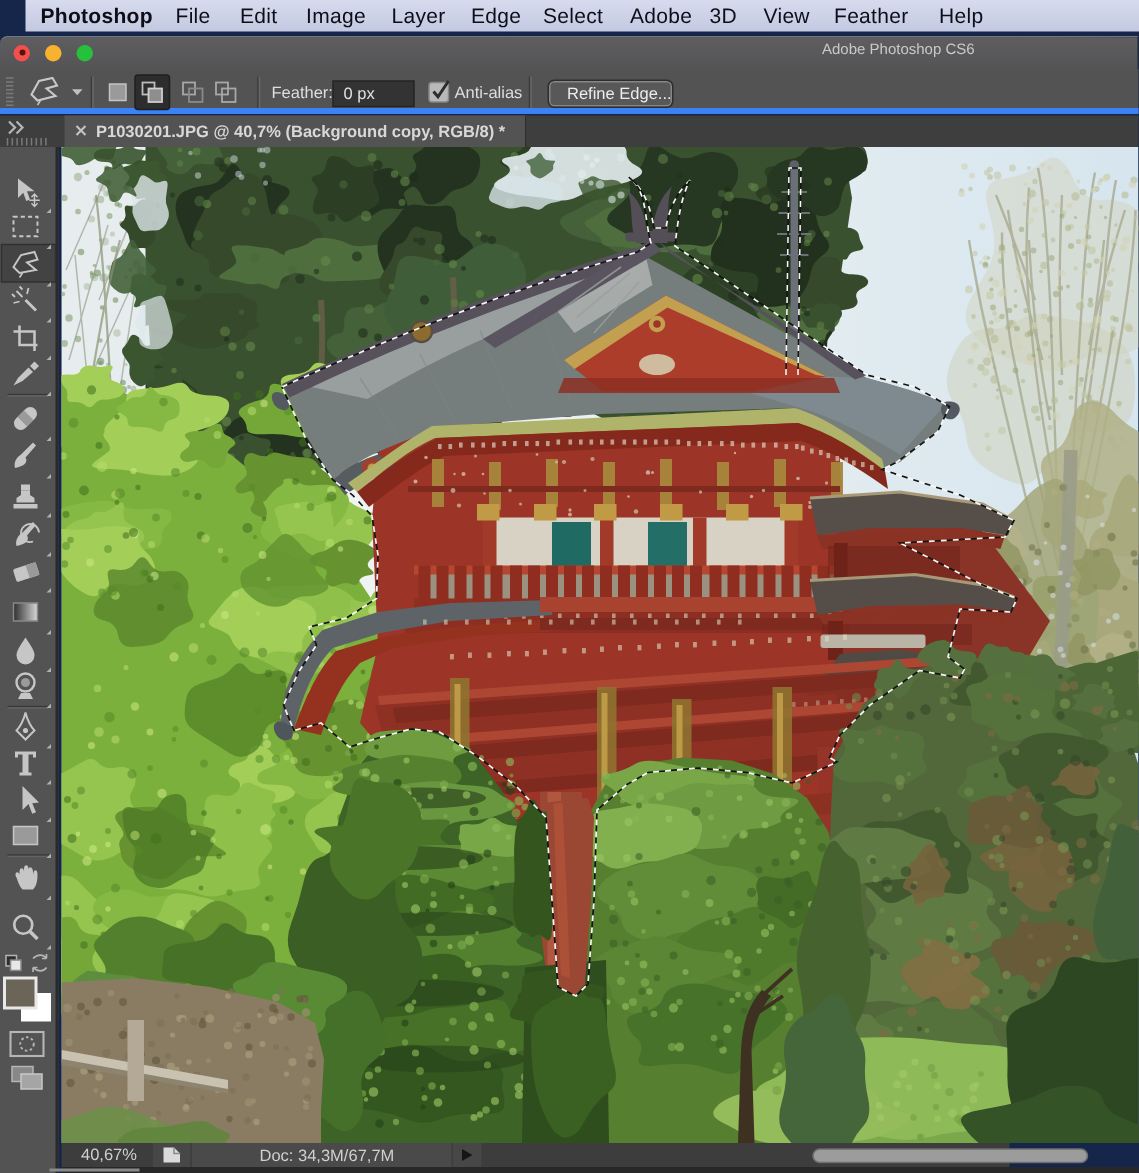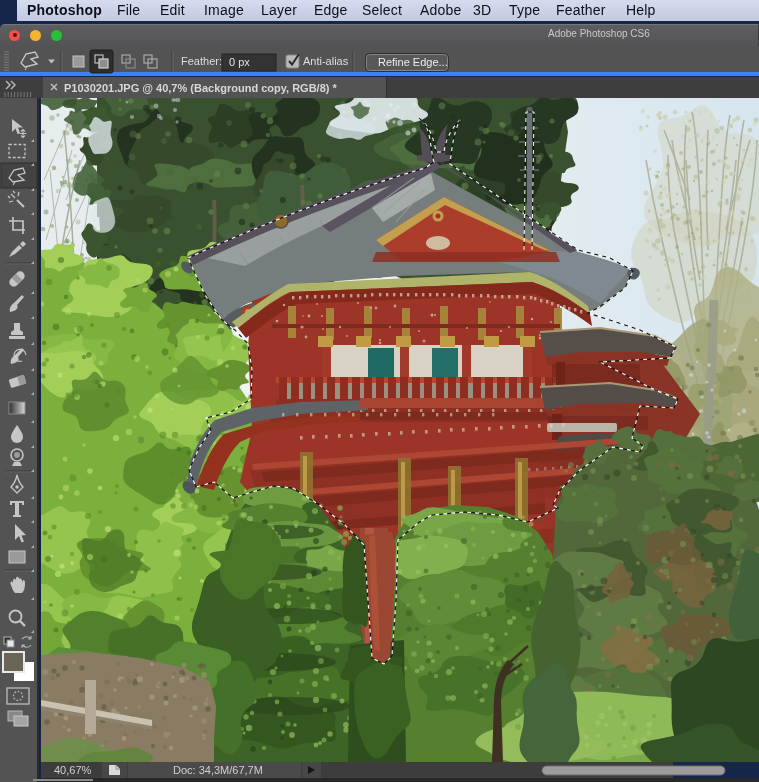--- a/index.html
+++ b/index.html
@@ -3,36 +3,36 @@
 *{margin:0;padding:0;box-sizing:border-box}
 html,body{width:759px;height:782px;overflow:hidden;font-family:"Liberation Sans",sans-serif;background:#16254a}
 .abs{position:absolute}
 #menubar{left:17px;top:0;width:100%;height:21px;background:linear-gradient(#d6dbee,#c3c9e0);color:#0e0e18;font-size:14px;letter-spacing:0.2px}
 #menubar span{position:absolute;top:2px;white-space:nowrap}
 #titlebar{left:0;top:24px;width:100%;height:22px;background:linear-gradient(#5e5e60,#545456);border-radius:5px 0 0 0;border-top:1px solid #76767a;border-right:1px solid #3e3e40}
 .tl{position:absolute;top:29.5px;width:11px;height:11px;border-radius:50%}
 #wtitle{position:absolute;top:28px;left:548px;color:#c9c9c9;font-size:10px}
 #optionsbar{left:0;top:46px;width:100%;height:30px;background:#535353;border-bottom:4px solid #3b82f6}
 #tabbar{left:0;top:77px;width:100%;height:21px;background:#3e3e3e}
-#tab{position:absolute;left:43px;top:77px;width:344px;height:21px;background:#535353;color:#d8d8d8;font-size:11px;font-weight:bold;border-right:1px solid #2e2e2e}
+#tab{position:absolute;left:43px;top:77px;width:308px;height:21px;background:#535353;color:#d8d8d8;font-size:11px;font-weight:bold;border-right:1px solid #2e2e2e}
 #toolbar{left:0;top:98px;width:39px;height:684px;background:#535353;border-right:2px solid #2a2a2a}
 #statusbar{left:41px;top:762px;width:632px;height:16px;background:#3d3d3d;color:#cfcfcf;font-size:11px}
 #botstrip{left:41px;top:778px;width:718px;height:4px;background:#282828}
 </style></head><body>
 <div id="menubar" class="abs">
  <span style="left:10px;font-weight:bold">Photoshop</span>
  <span style="left:100px">File</span>
     <span style="left:143px">Edit</span>
  <span style="left:187px">Image</span>
     <span style="left:244px">Layer</span>
  <span style="left:297px">Edge</span>
     <span style="left:345px">Select</span>
  <span style="left:403px">Adobe</span>
     <span style="left:456px">3D</span>
- <span style="left:492px">Type</span>
+ <span style="left:492px">View</span>
     <span style="left:539px">Feather</span>
  <span style="left:609px">Help</span>
 </div>
 <div id="titlebar" class="abs"></div>
 <div class="tl" style="left:9px;background:#f3504c"></div>
 <div class="tl" style="left:30px;background:#f7b32e"></div>
 <div class="tl" style="left:51px;background:#25c13b"></div>
 <div class="abs" style="left:12.5px;top:33px;width:4px;height:4px;border-radius:50%;background:#571310"></div>
 <div id="wtitle">Adobe Photoshop CS6</div>
 <div id="optionsbar" class="abs">

